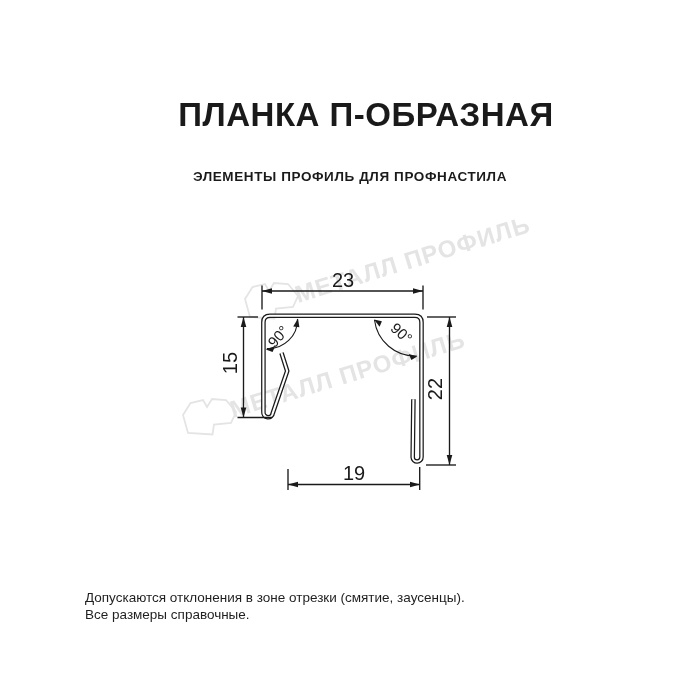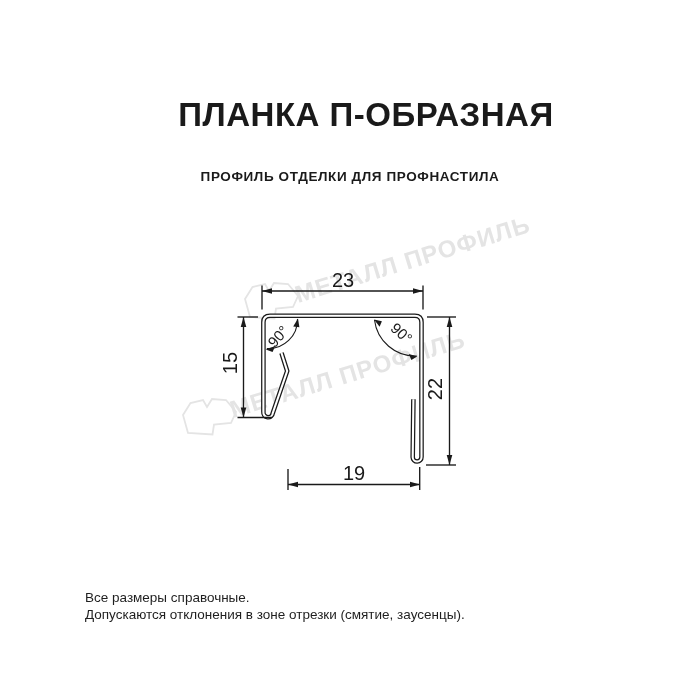--- a/index.html
+++ b/index.html
@@ -17,21 +17,21 @@
   .angtxt{font-family:"Liberation Sans",sans-serif;font-size:15px;fill:#1a1a1a;}
   .wmtxt{font-family:"Liberation Sans",sans-serif;font-size:24px;font-weight:700;
          letter-spacing:1px;fill:#e4e4e4;}
 </style>
 </head>
 <body>
 
 <div class="page">
 
   <div class="title-line title-1">ПЛАНКА П-ОБРАЗНАЯ</div>
-  <div class="subtitle">ПРОФИЛЬ ОТДЕЛКИ ДЛЯ ПРОФНАСТИЛА</div>
+  <div class="subtitle">ЭЛЕМЕНТЫ ПРОФИЛЬ ДЛЯ ПРОФНАСТИЛА</div>
 
   <svg width="700" height="700" viewBox="0 0 700 700">
 
     <g>
       <path id="wmlogo" d="M183,415 L190.5,403 L203,400 L207,407 L212,399 L226,400 L236,412 L231,423 L214,424.5 L212.5,434.5 L188,433 Z" fill="#ffffff" stroke="#e4e4e4" stroke-width="1.8"></path>
       <use href="#wmlogo" xlink:href="#wmlogo" transform="translate(62,-116)"></use>
       <text class="wmtxt" transform="translate(298,303) rotate(-17)" fill="#e4e4e4">МЕТАЛЛ ПРОФИЛЬ</text>
       <text class="wmtxt" transform="translate(233,418) rotate(-17)" fill="#e4e4e4">МЕТАЛЛ ПРОФИЛЬ</text>
     </g>
 
@@ -92,17 +92,17 @@
       <text class="dimtxt" x="343" y="287" text-anchor="middle">23</text>
       <text class="dimtxt" transform="translate(237,363) rotate(-90)" text-anchor="middle">15</text>
       <text class="dimtxt" transform="translate(442,389) rotate(-90)" text-anchor="middle">22</text>
       <text class="dimtxt" x="354" y="480" text-anchor="middle">19</text>
       <text class="angtxt" transform="translate(282,340) rotate(-48)" text-anchor="middle">90°</text>
       <text class="angtxt" transform="translate(398,337) rotate(42)" text-anchor="middle">90°</text>
     </g>
   </svg>
 
   <div class="footer">
+    <div>Допускаются отклонения в зоне отрезки (смятие, заусенцы).</div>
     <div>Все размеры справочные.</div>
-    <div>Допускаются отклонения в зоне отрезки (смятие, заусенцы).</div>
   </div>
 
 </div>
 
 </body></html>

